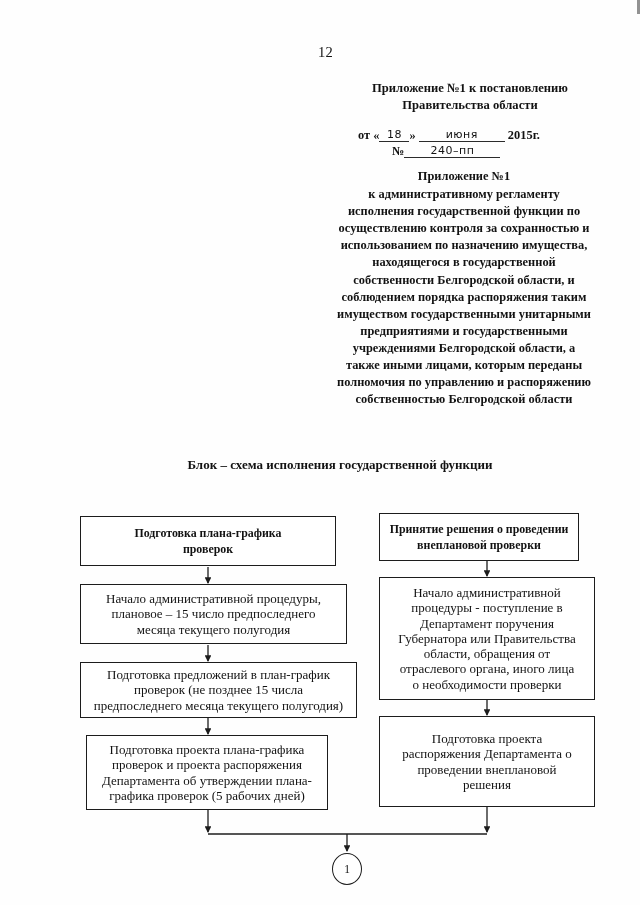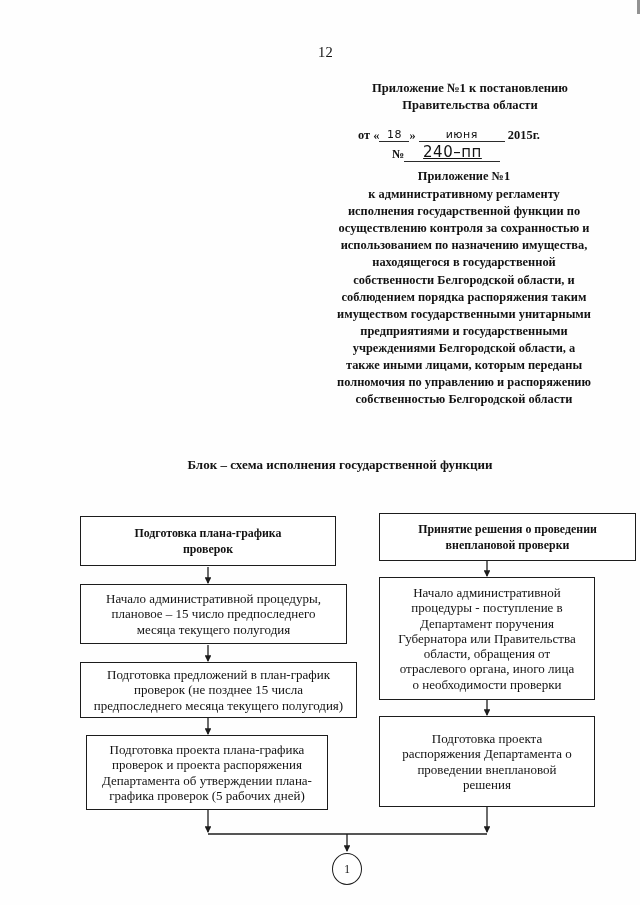--- a/index.html
+++ b/index.html
@@ -82,24 +82,23 @@
     font-size: 12.4px;
     white-space: nowrap;
   }
   .num-line .u.num {
     display: inline-block;
     width: 96px;
     border-bottom: 1.1px solid #2b2b2b;
     text-align: center;
     font-weight: normal;
     font-family: "DejaVu Sans", sans-serif;
-    font-size: 15px;
+    font-size: 11px;
     letter-spacing: .5px;
     transform: translateY(-1px);
-    text-decoration: underline;
   }
 
   .appendix-two {
     position: absolute;
     top: 168px;
     left: 336px;
     width: 256px;
     text-align: center;
     font-weight: bold;
     font-size: 12.4px;
@@ -261,21 +260,21 @@
 
   <div class="node" style="left:86px; top:735px; width:242px; height:75px;">
     <div>
       <span>Подготовка проекта плана-графика</span>
       <span>проверок и проекта распоряжения</span>
       <span>Департамента об утверждении плана-</span>
       <span>графика проверок (5 рабочих дней)</span>
     </div>
   </div>
 
-  <div class="node bold" style="left:379px; top:513px; width:257px; height:48px;">
+  <div class="node bold" style="left:379px; top:513px; width:200px; height:48px;">
     <div>
       <span>Принятие решения о проведении</span>
       <span>внеплановой проверки</span>
     </div>
   </div>
 
   <div class="node" style="left:379px; top:577px; width:216px; height:123px;">
     <div>
       <span>Начало административной</span>
       <span>процедуры  - поступление в</span>

